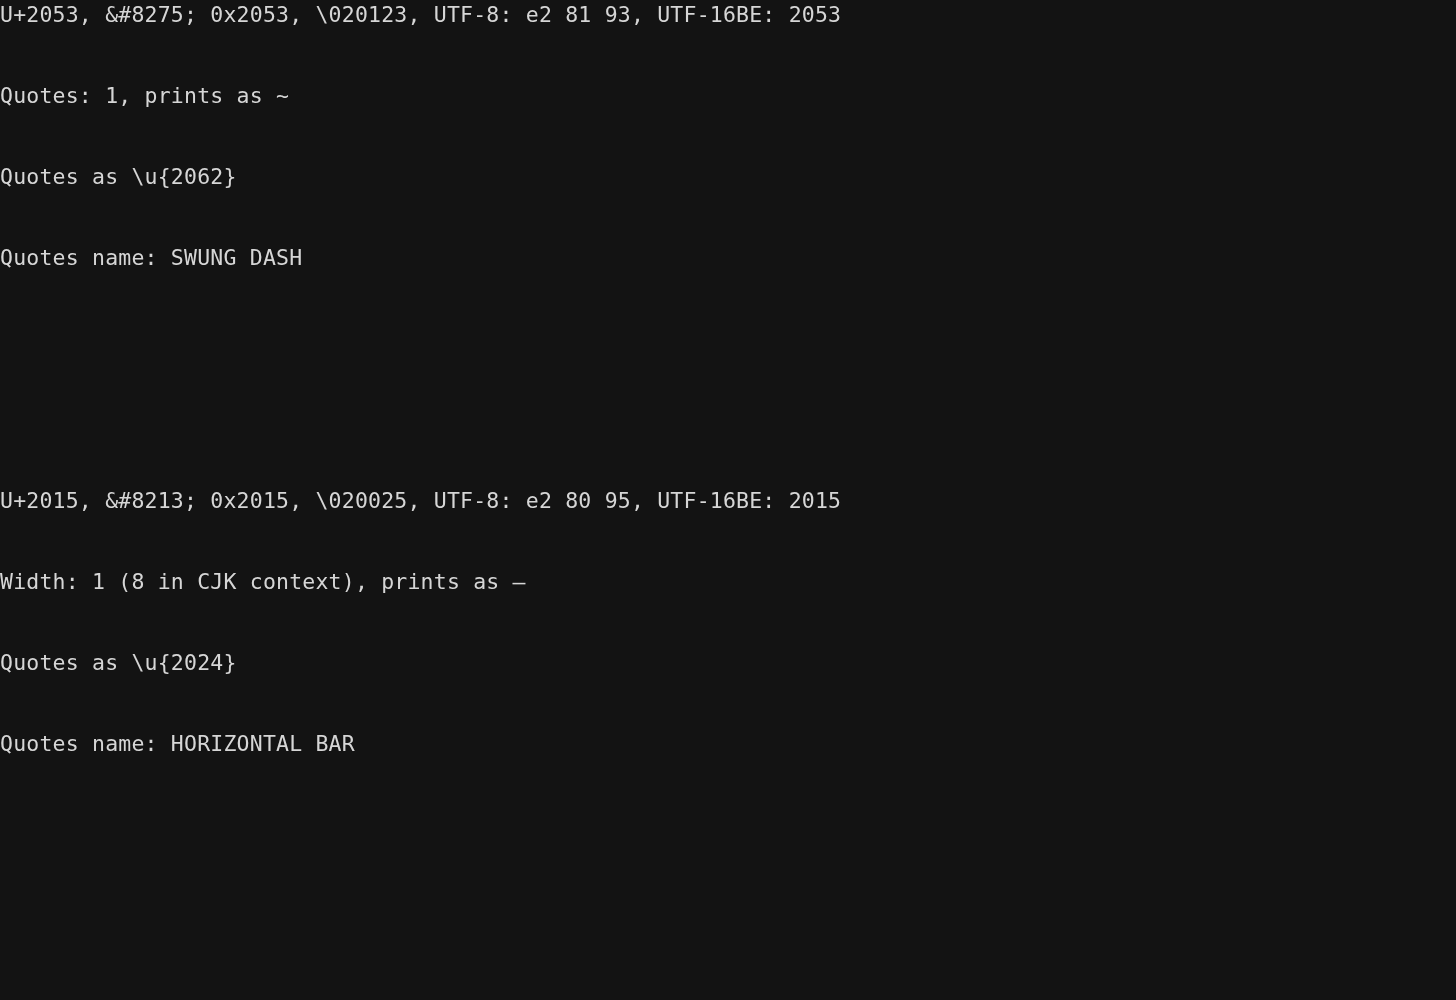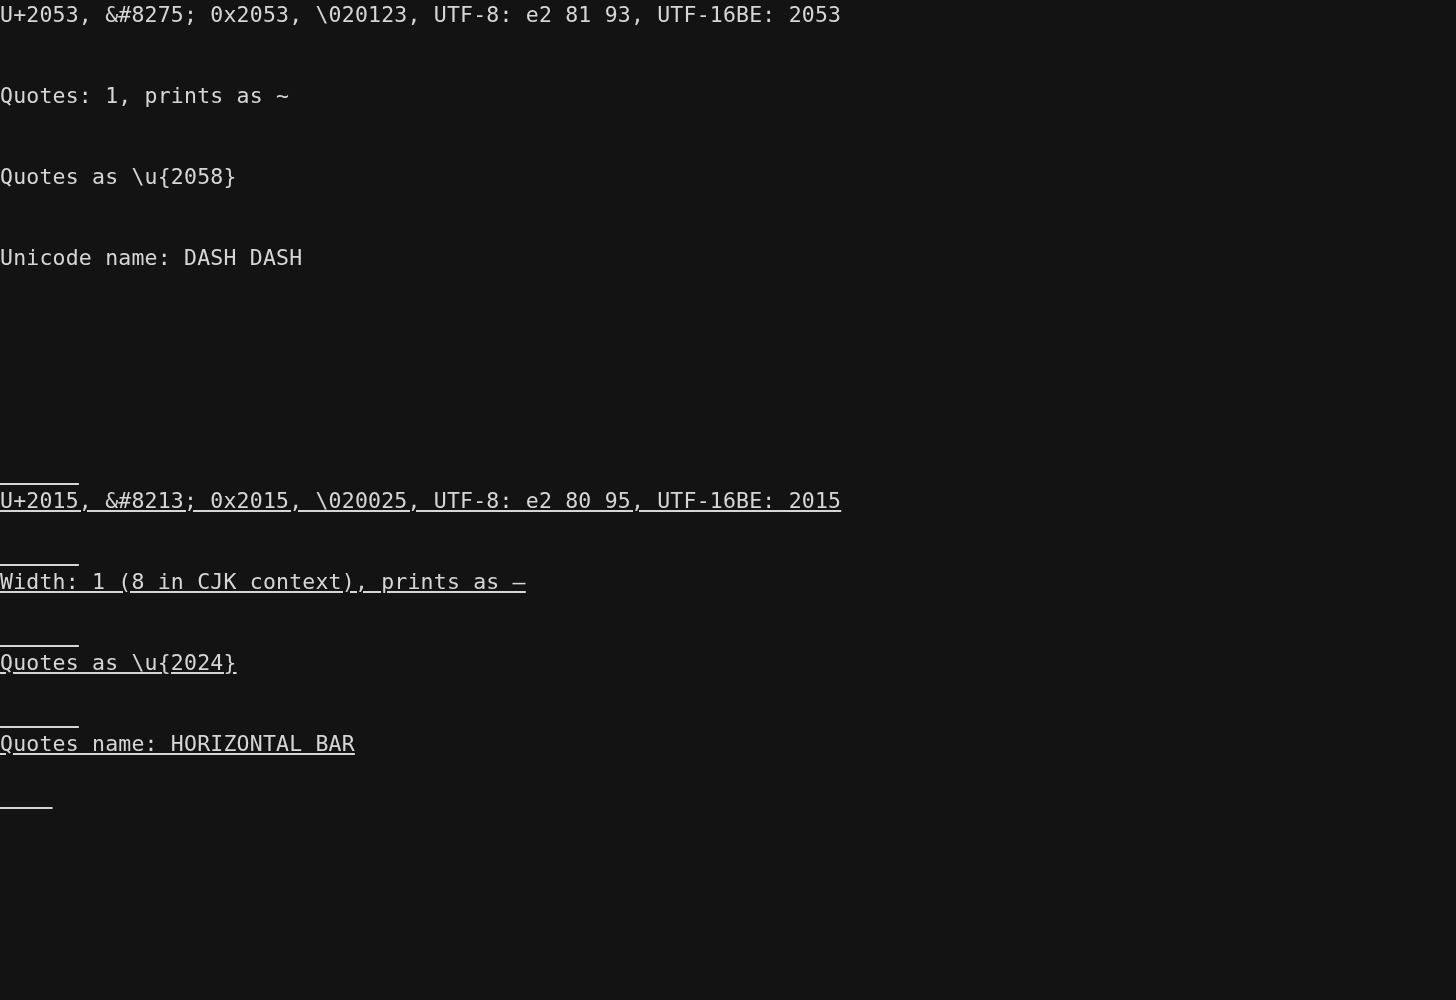--- a/index.html
+++ b/index.html
@@ -22,34 +22,34 @@
     justify-content: center;
     height: 100%;
     box-sizing: border-box;
     border-radius: 22px;
   }
   .output {
     white-space: pre;
     padding: 0;
   }
   .block { margin-bottom: 27px; }
-  .block:last-child { margin-bottom: 0; text-decoration: underline; }
+  .block:last-child { margin-bottom: 0; }
   .line { display: block; }
 </style>
 </head>
 <body>
 
 <div class="terminal">
   <div class="output">
     
     <div class="block">
       <span class="line">U+2053, &amp;#8275; 0x2053, \020123, UTF-8: e2 81 93, UTF-16BE: 2053</span>
       <span class="line">Quotes: 1, prints as ~</span>
-      <span class="line">Quotes as \u{2058}</span>
-      <span class="line">Unicode name: DASH DASH</span>
+      <span class="line">Quotes as \u{2062}</span>
+      <span class="line">Quotes name: SWUNG DASH</span>
     </div>
     
     <div class="block">
       <span class="line">U+2015, &amp;#8213; 0x2015, \020025, UTF-8: e2 80 95, UTF-16BE: 2015</span>
       <span class="line">Width: 1 (8 in CJK context), prints as —</span>
       <span class="line">Quotes as \u{2024}</span>
       <span class="line">Quotes name: HORIZONTAL BAR</span>
     </div>
     
     

